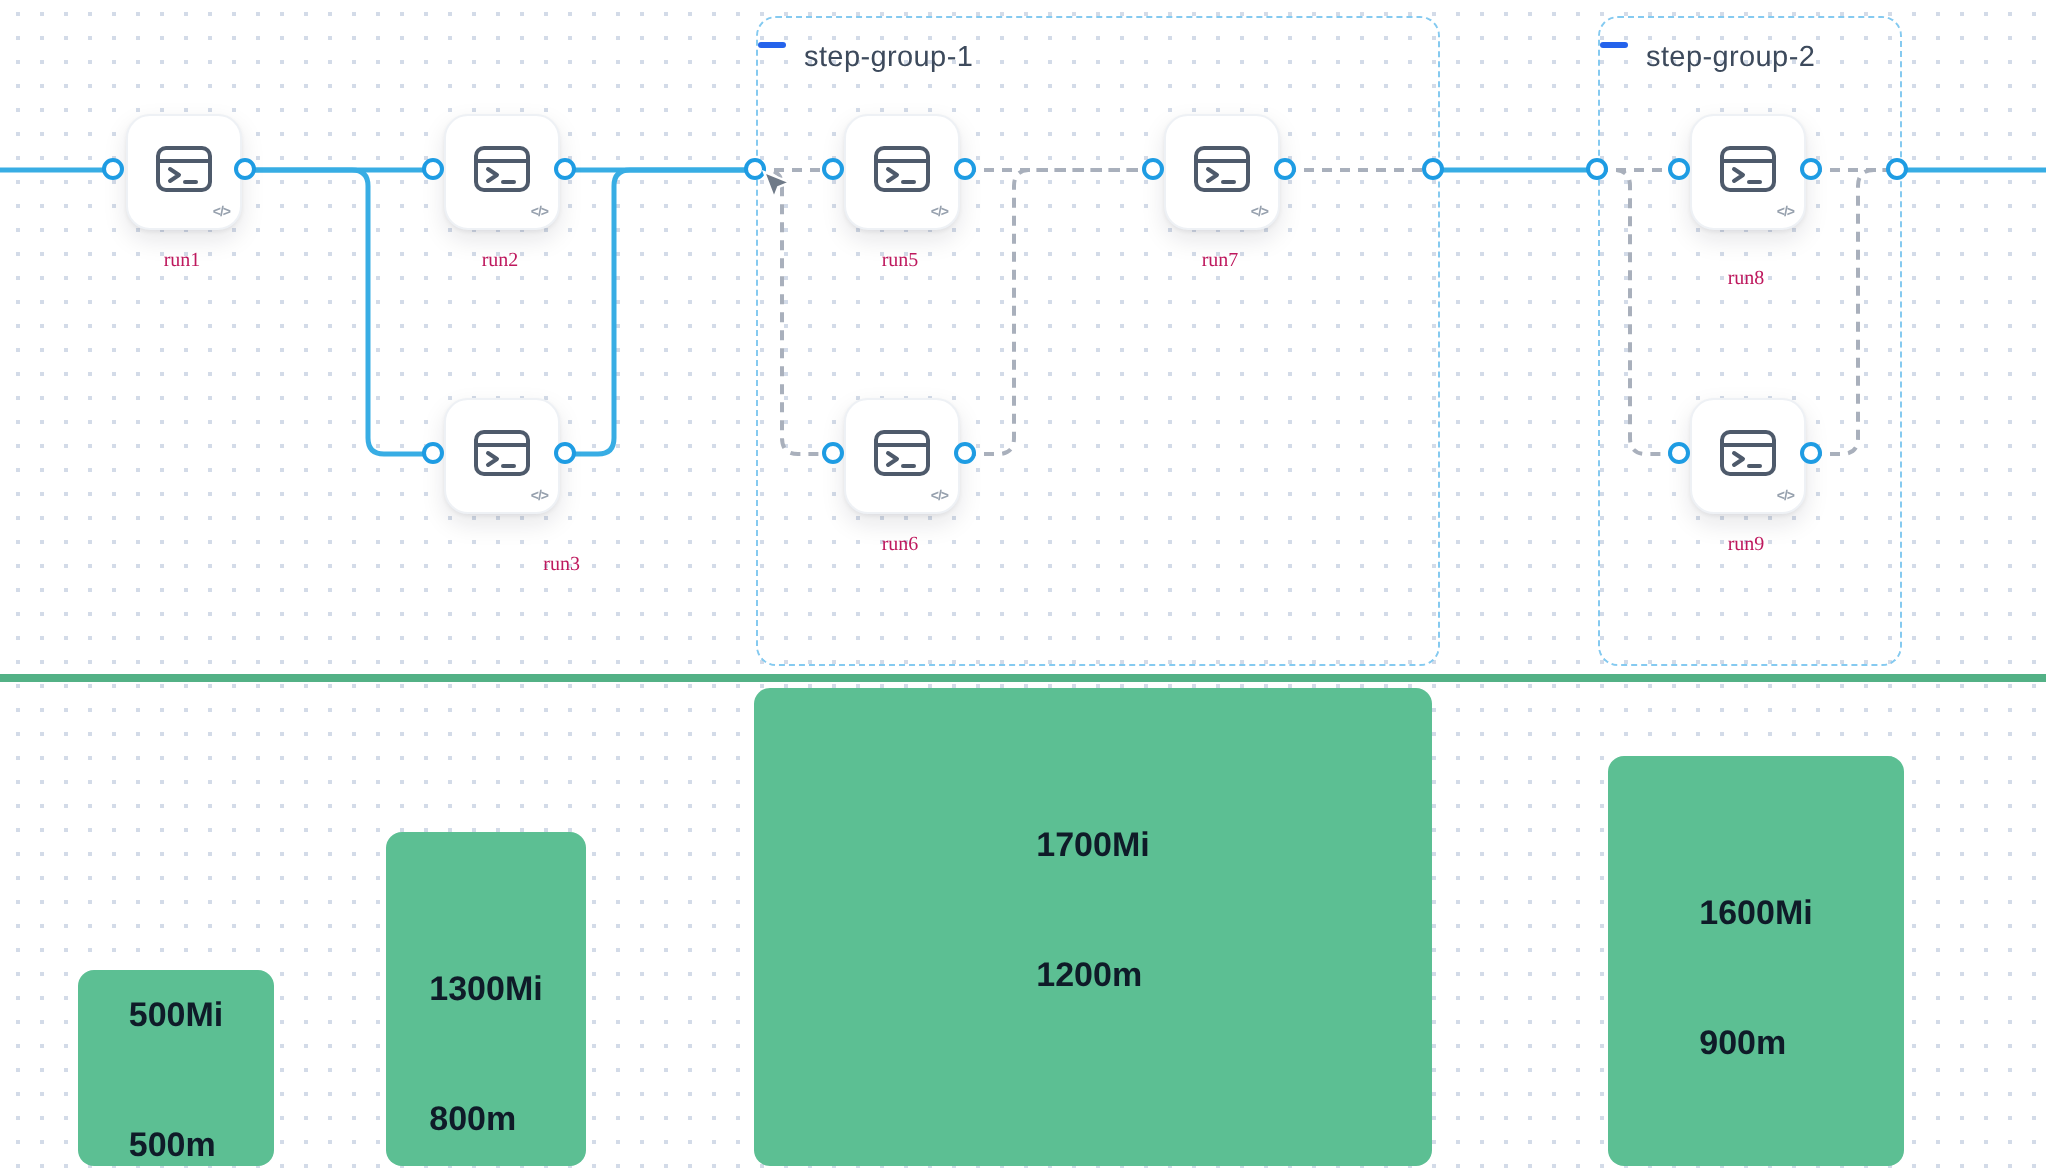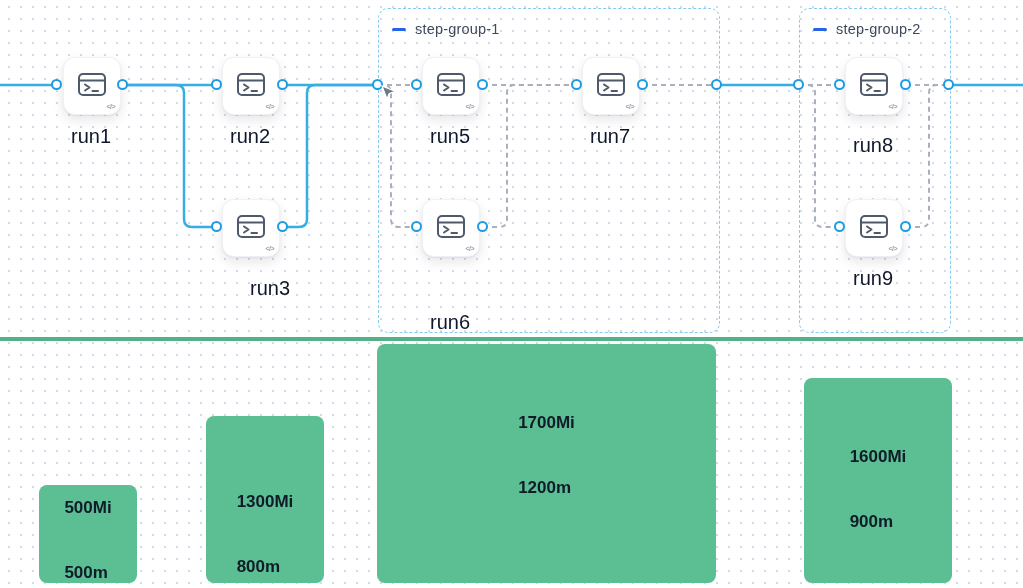--- a/index.html
+++ b/index.html
@@ -14,37 +14,37 @@
     background-size:12px 12px;
     background-position:3px 1px;
   }
   .edges{position:absolute;left:0;top:0;z-index:2;}
   .edge-solid{fill:none;stroke:#38ade4;stroke-width:2.5px;}
   .edge-dashed{fill:none;stroke:#a9b0bc;stroke-width:2px;stroke-dasharray:5 4;}
   .group{
     position:absolute;z-index:1;
     border:1.5px dashed #85caf0;border-radius:10px;background:transparent;
   }
-  .group-header{position:absolute;left:13px;top:12px;display:flex;align-items:center;gap:9px;}
+  .group-header{position:absolute;left:0;top:12px;display:flex;align-items:flex-start;gap:9px;}
   .group-dash{width:14px;height:3px;border-radius:2px;background:#2563eb;}
   .group-title{font-size:14.5px;color:#3d4a5c;font-weight:500;letter-spacing:.2px;}
   .node-card{
     position:absolute;width:56px;height:56px;z-index:3;
     background:#fff;border:1px solid #eef1f5;border-radius:12px;
     box-shadow:0 1px 2px rgba(16,24,40,.06), 0 5px 12px rgba(16,24,40,.10);
   }
   .node-card svg.term{position:absolute;left:13px;top:14px;}
   .code-glyph{
     position:absolute;right:5px;bottom:4px;font-size:7px;line-height:7px;
     color:#97a1ae;font-weight:700;letter-spacing:-0.5px;
     font-family:"Liberation Sans", sans-serif;
   }
   .node-label{
     position:absolute;width:80px;text-align:center;z-index:3;
-    font-size:20px;color:#0f172a;font-weight:500;
+    font-size:10px;color:#be185d;font-weight:500;font-family:Liberation Serif, serif;
   }
   .port{
     position:absolute;width:7px;height:7px;z-index:4;
     border:2.5px solid #1e9ce3;background:#fff;border-radius:50%;
   }
   .divider{position:absolute;left:0;top:337px;width:1023px;height:4px;background:#53b186;z-index:1;}
   .bar{
     position:absolute;background:#5cbf93;border-radius:8px;z-index:2;
     display:flex;flex-direction:column;align-items:center;
     padding-top:24px;box-sizing:border-box;
@@ -163,21 +163,21 @@
       <polyline points="8,12.5 12.5,15.5 8,18.5"></polyline>
       <line x1="15.5" y1="19" x2="21" y2="19"></line>
     </svg>
   <span class="code-glyph">&lt;/&gt;</span>
 </div>
 
 <div class="node-label" style="left:51px;top:125px;">run1</div>
 <div class="node-label" style="left:210px;top:125px;">run2</div>
 <div class="node-label" style="left:210px;top:277px;text-align:right;">run3</div>
 <div class="node-label" style="left:410px;top:125px;">run5</div>
-<div class="node-label" style="left:410px;top:267px;margin-top:44px;">run6</div>
+<div class="node-label" style="left:410px;top:267px;">run6</div>
 <div class="node-label" style="left:570px;top:125px;">run7</div>
 <div class="node-label" style="left:833px;top:134px;">run8</div>
 <div class="node-label" style="left:833px;top:267px;">run9</div>
 
 <span class="port" style="left:51px;top:79px;"></span>
 <span class="port" style="left:117px;top:79px;"></span>
 <span class="port" style="left:211px;top:79px;"></span>
 <span class="port" style="left:277px;top:79px;"></span>
 <span class="port" style="left:211px;top:221px;"></span>
 <span class="port" style="left:277px;top:221px;"></span>
@@ -201,21 +201,21 @@
 </svg>
 
 <div class="divider"></div>
 
 <div class="bar" style="left:39px;top:485px;width:98px;height:98px;justify-content:flex-end;">
   <div class="bar-text">
     <span>500Mi</span>
     <span>500m</span>
   </div>
 </div>
-<div class="bar" style="left:206px;top:416px;width:118px;height:167px;justify-content:center;">
+<div class="bar" style="left:193px;top:416px;width:100px;height:167px;">
   <div class="bar-text">
     <span>1300Mi</span>
     <span>800m</span>
   </div>
 </div>
 <div class="bar" style="left:377px;top:344px;width:339px;height:239px;">
   <div class="bar-text">
     <span>1700Mi</span>
     <span>1200m</span>
   </div>

